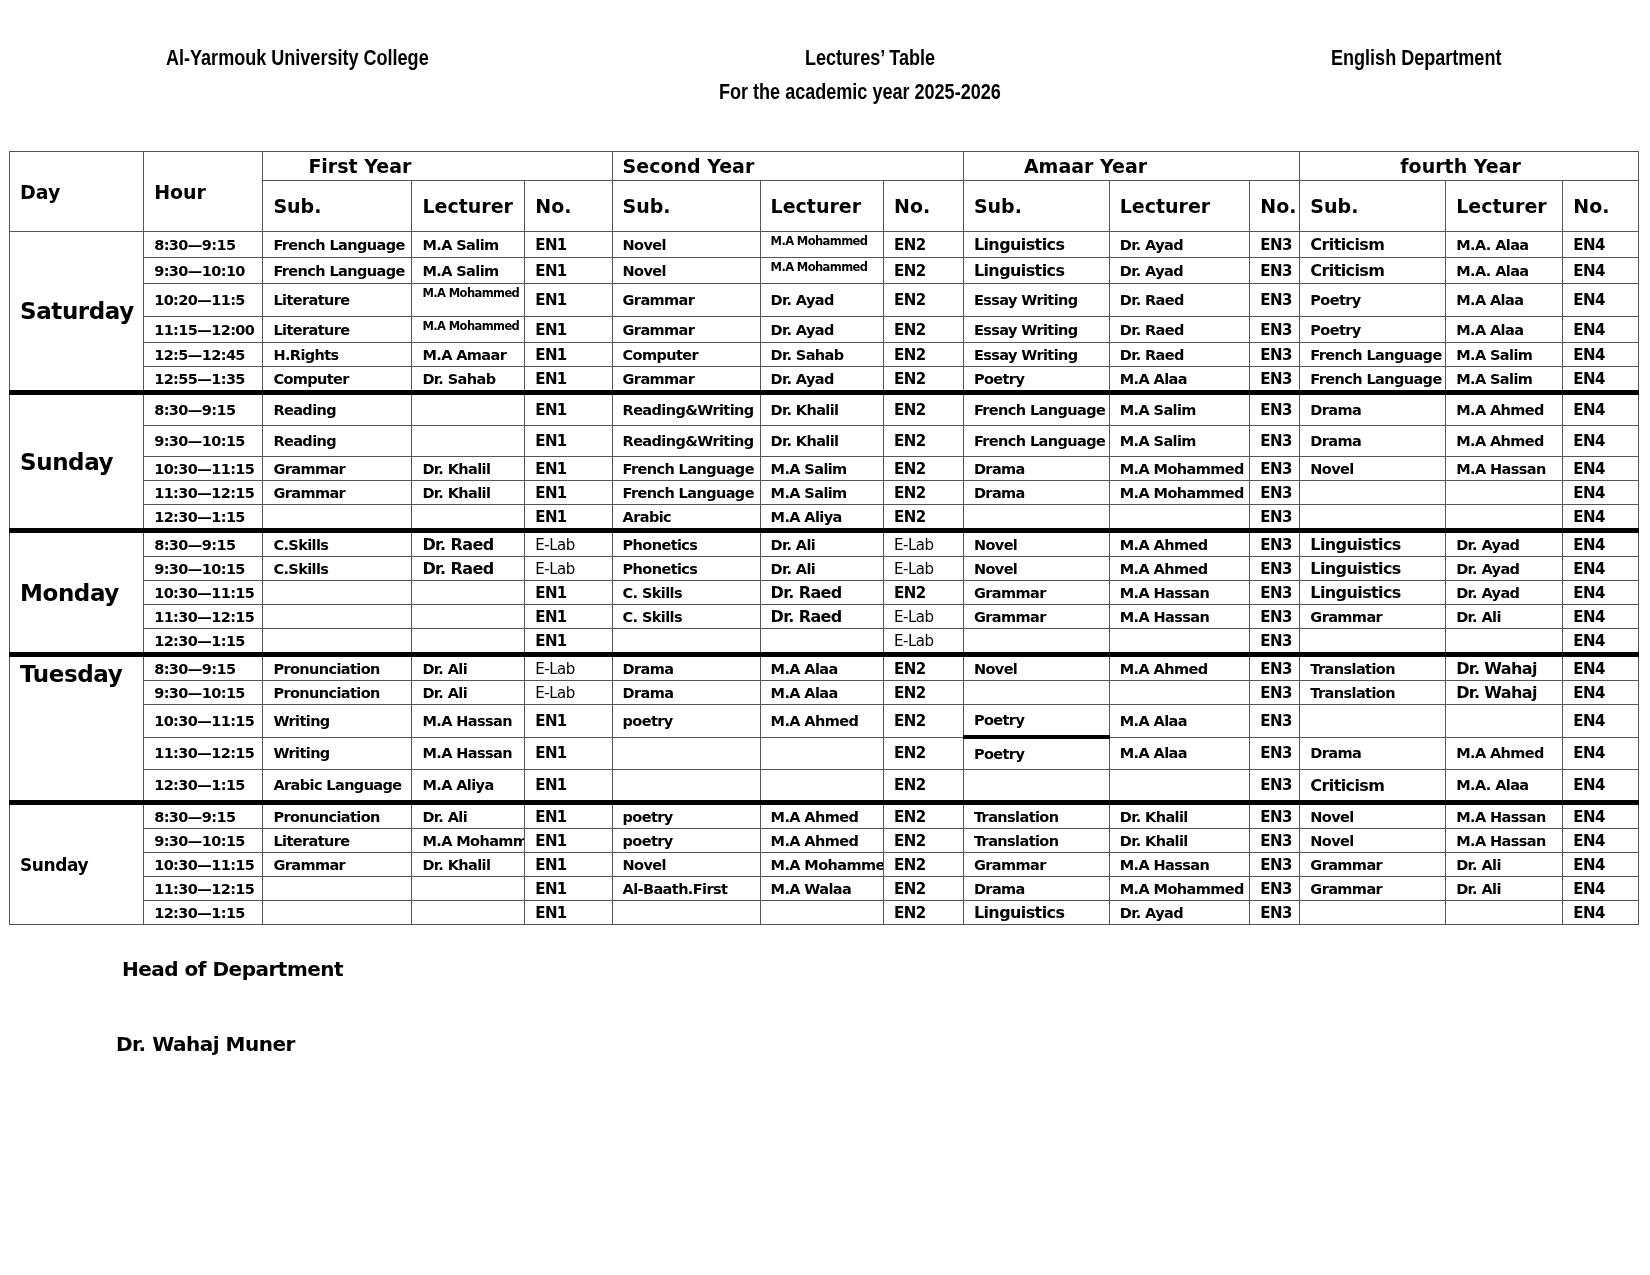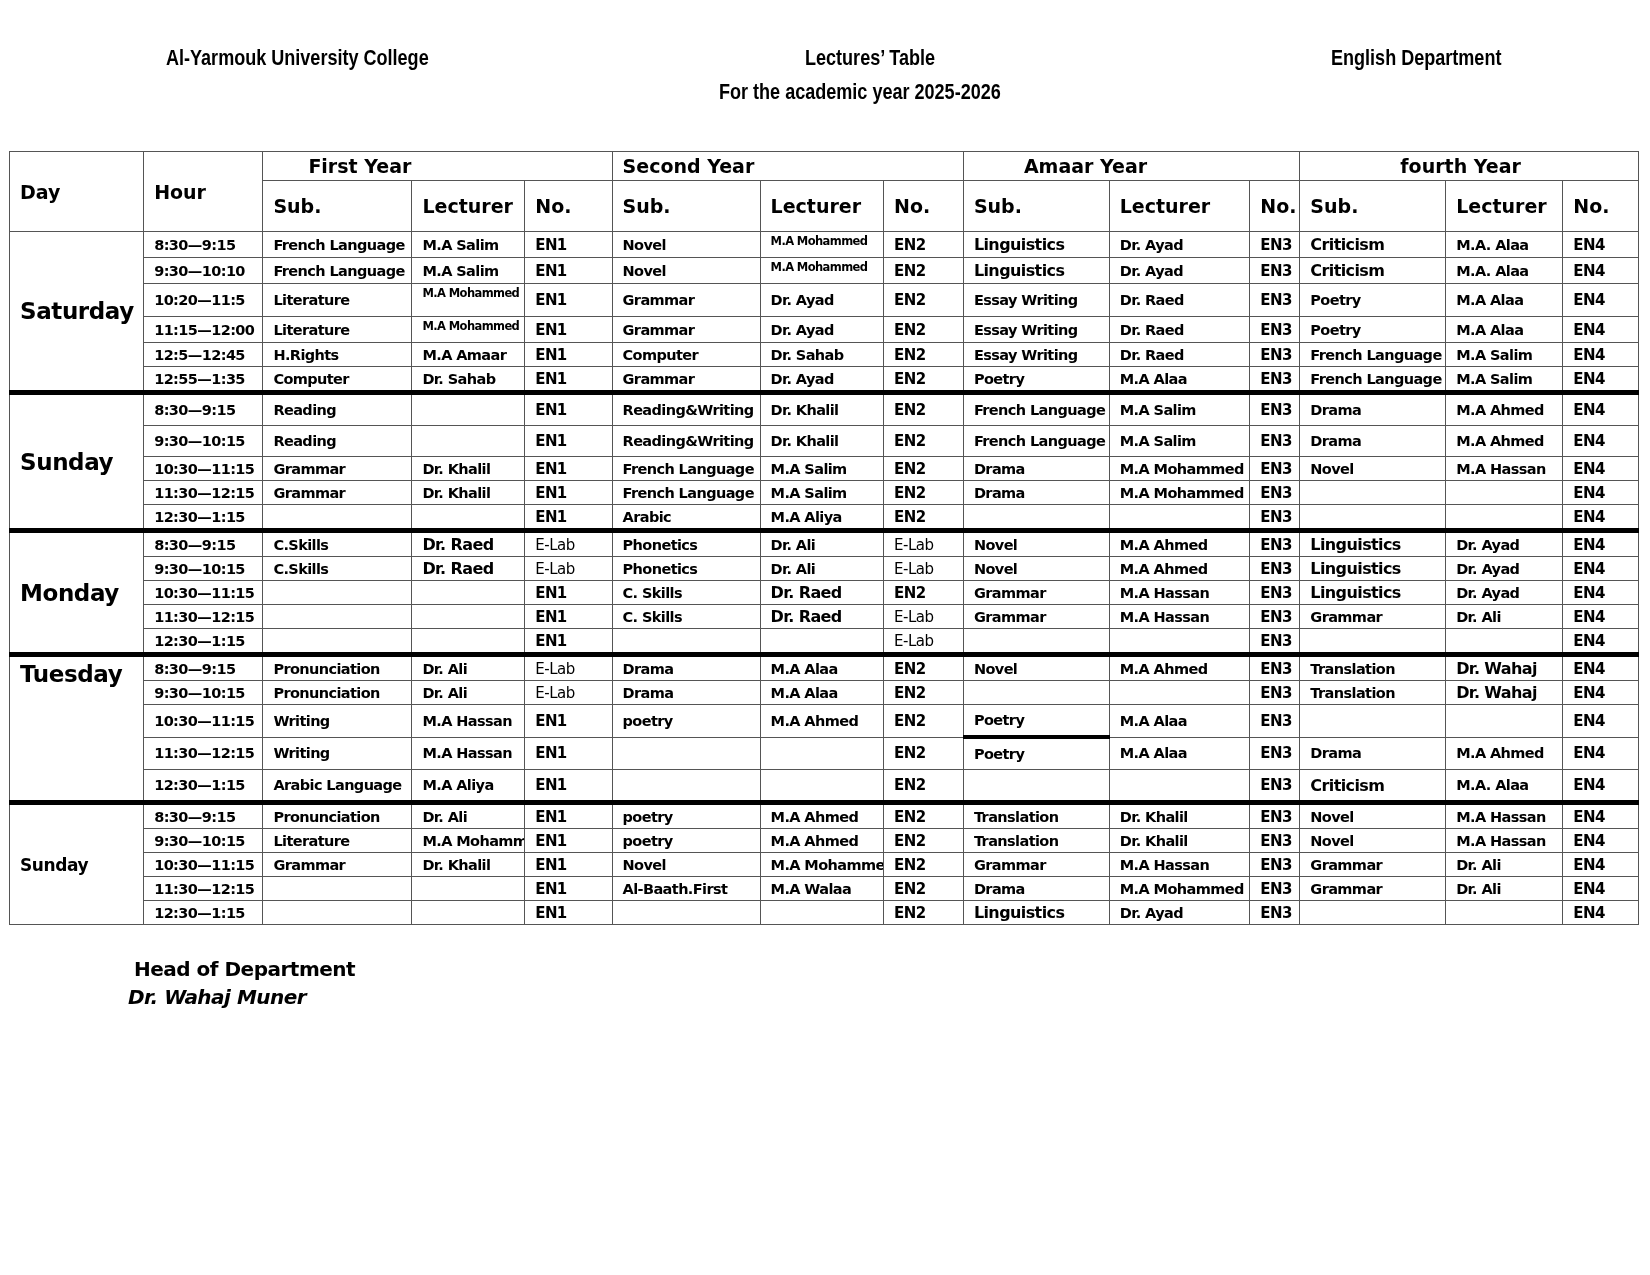--- a/index.html
+++ b/index.html
@@ -19,23 +19,23 @@
   table.tt td.yh { padding-left: 45px; }
   table.tt td.yh2 { padding-left: 10px; }
   table.tt td.yh3 { padding-left: 60px; }
   table.tt td.yh4 { padding-left: 100px; }
   table.tt td.no { font-size: 15px; }
   table.tt td.small { font-size: 11.5px; vertical-align: top; padding-top: 2px; }
   table.tt td.lab { font-weight: normal; font-family: "DejaVu Sans", sans-serif; letter-spacing: -0.5px; }
   table.tt td.big { font-size: 16px; }
   table.tt tr.first td { border-top: 5px solid #000; }
   table.tt tr.tall td { height: 30px; }
-  .foot { position: absolute; font-family: "DejaVu Sans", sans-serif; font-weight: bold; font-size: 20px; letter-spacing: -0.5px; margin-left: 12px; }
+  .foot { position: absolute; font-family: "DejaVu Sans", sans-serif; font-weight: bold; font-size: 20px; letter-spacing: -0.5px; }
   #head-label { left: 122px; top: 957px; }
-  #head-name { left: 116px; top: 985px; font-style: italic; }
+  #head-name { left: 116px; top: 1032px; }
 </style>
 </head>
 <body>
 
 <div class="hdr" id="college">Al-Yarmouk University College</div>
 <div class="hdr" id="title">Lectures’ Table</div>
 <div class="hdr" id="year">For the academic year 2025-2026</div>
 <div class="hdr" id="dept">English Department</div>
 
 <table class="tt" id="timetable">

